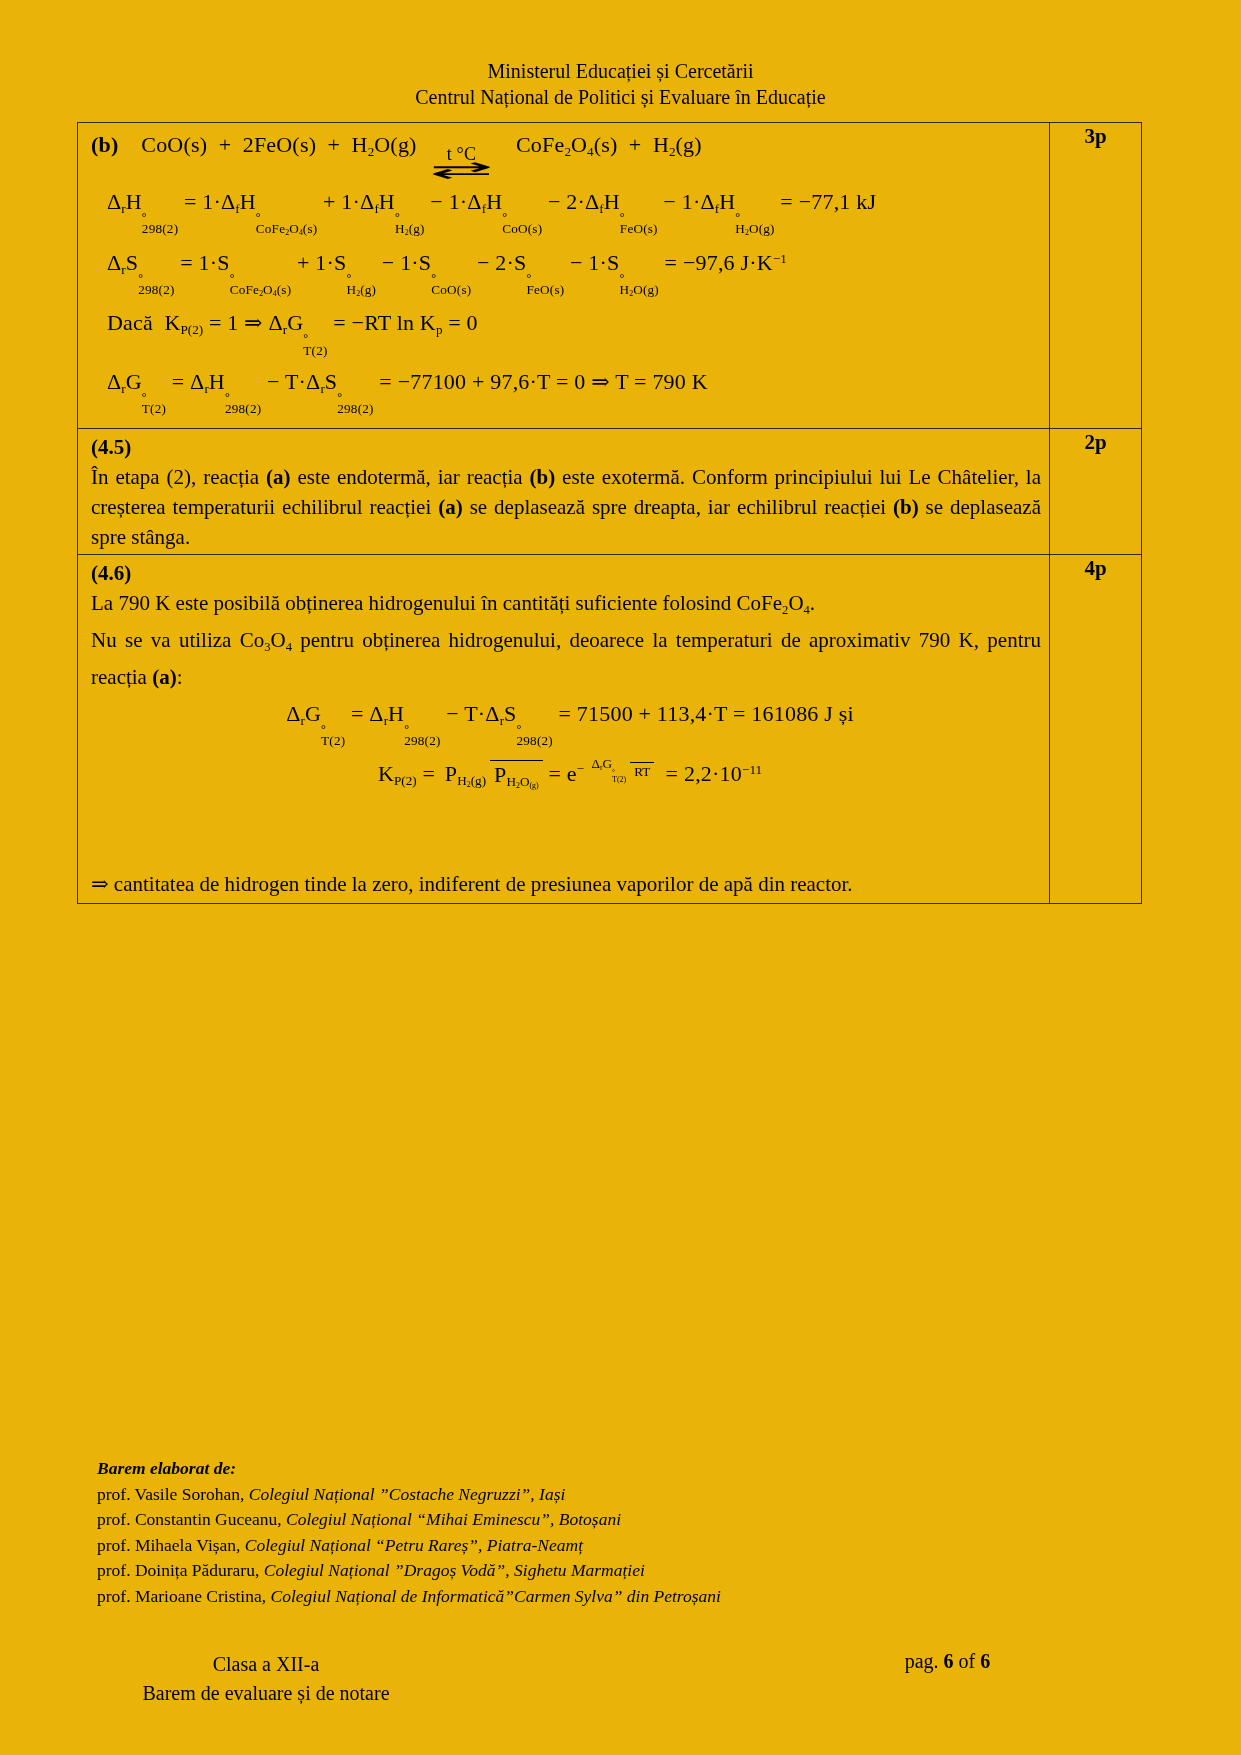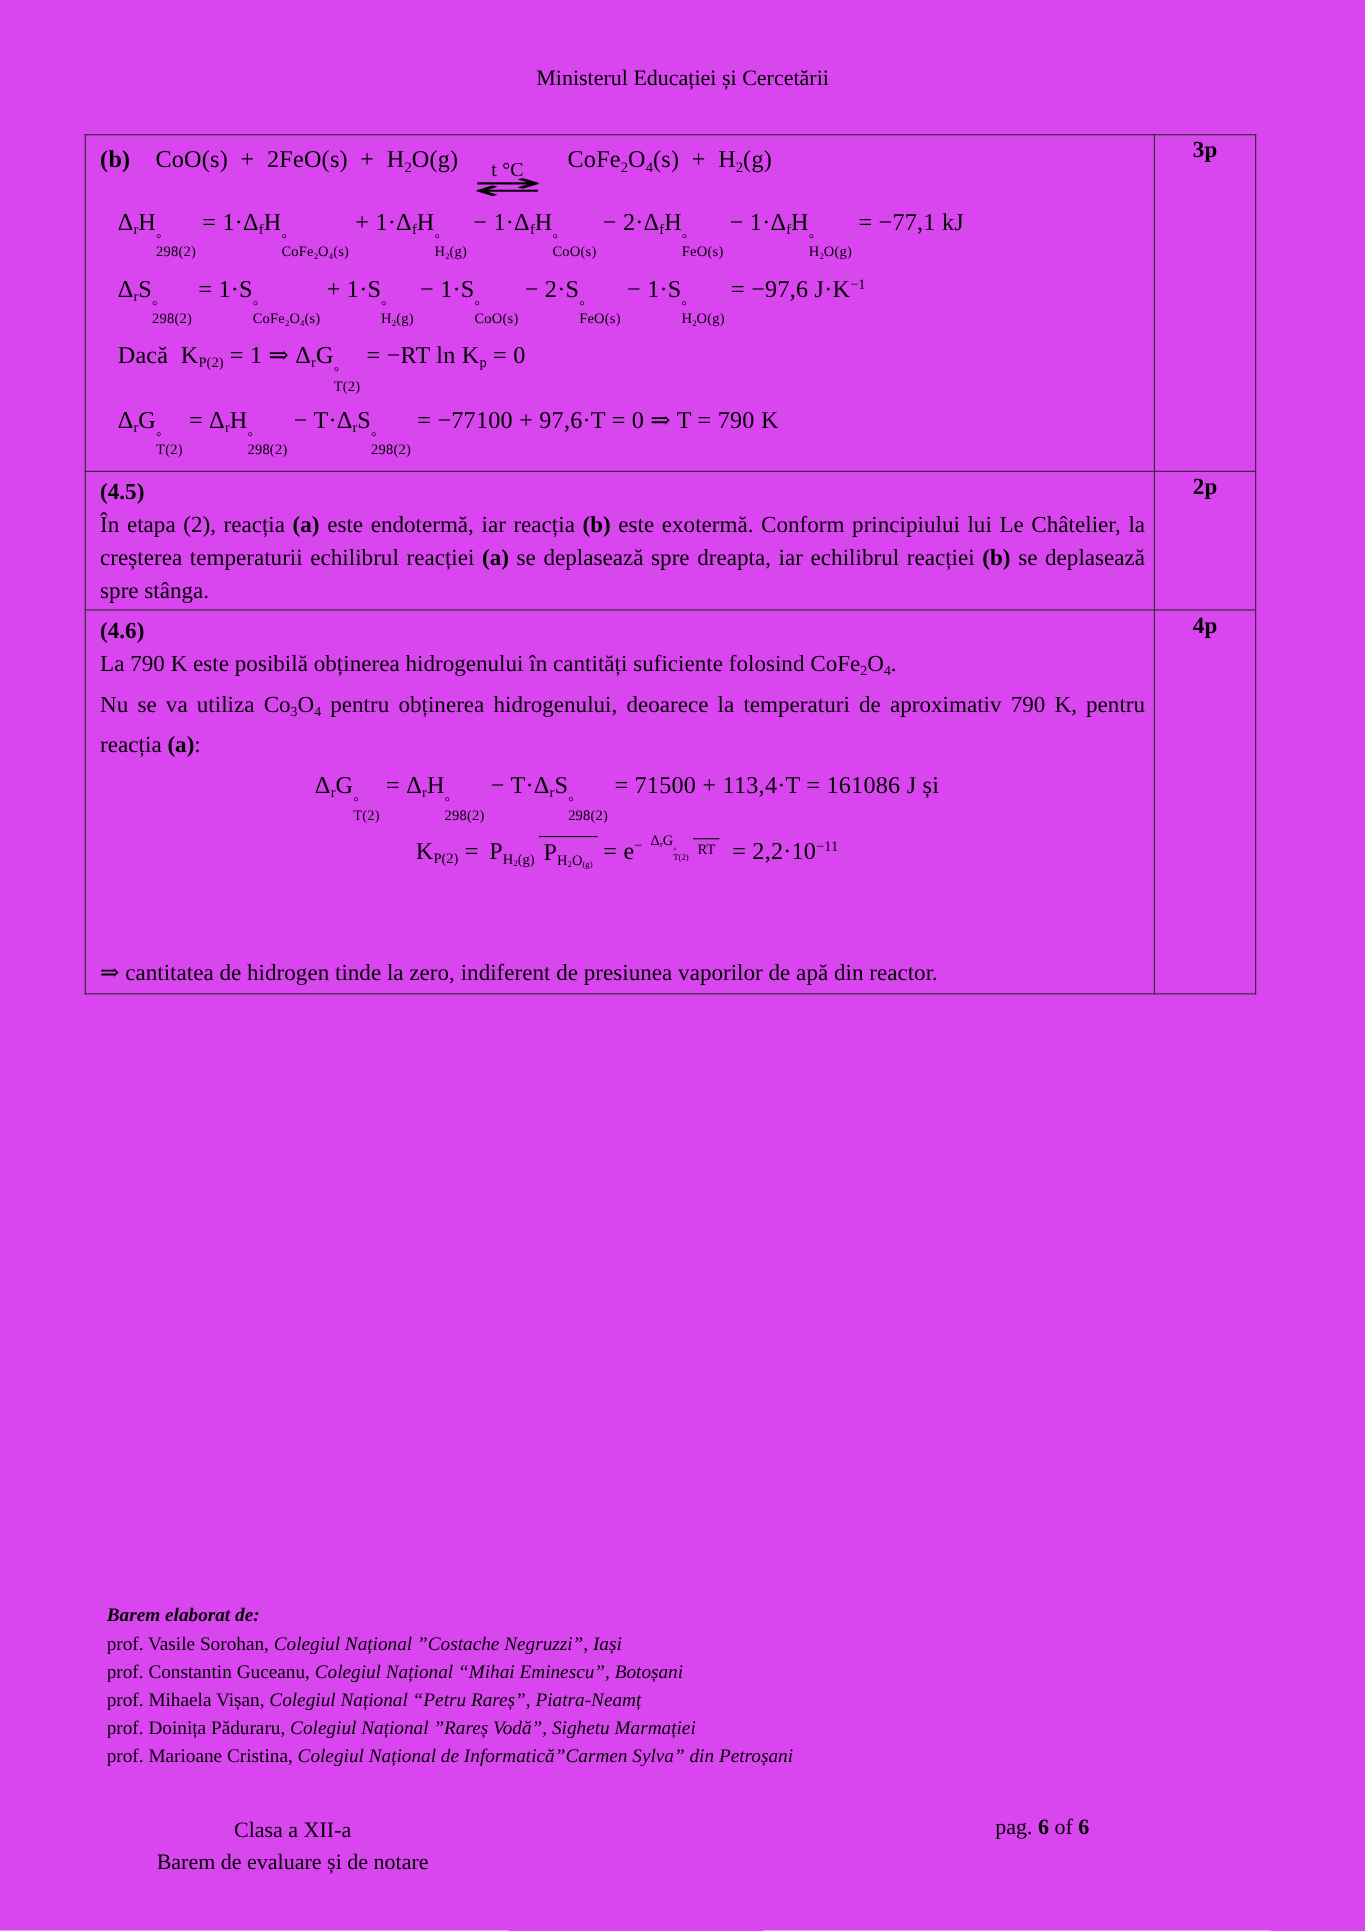--- a/index.html
+++ b/index.html
@@ -1,17 +1,17 @@
 <!DOCTYPE html>
 <html><head>
 <meta charset="utf-8">
 <style>
   html,body { margin:0; padding:0; background:#e8e8e8; }
   .page {
-    position:relative; width:1241px; height:1755px; background:#d946ef;
+    position:relative; width:1241px; height:1755px; background:#eab308;
     color:#000; font-family:"Liberation Serif","DejaVu Serif","DejaVu Sans",serif;
     overflow:hidden; margin:0 auto;
   }
   .header { position:absolute; top:58px; left:0; width:100%; text-align:center;
             font-size:20px; line-height:26px; }
   .rubric { position:absolute; top:122px; left:77px; width:1064px;
             border-collapse:collapse; table-layout:fixed; }
   .rubric td { border:1.5px solid #2b2b2b; vertical-align:top; overflow:visible; }
   col.c-main { width:972px; } col.c-pts { width:92px; }
   .cell { padding:2px 0 2px 13px; }
@@ -54,20 +54,21 @@
   .bottom-right { position:absolute; top:1650px; left:840px; width:215px;
                   text-align:center; font-size:20px; }
 </style>
 </head>
 <body>
 
 <div class="page">
 
   <div class="header">
     <div>Ministerul Educației și Cercetării</div>
+    <div>Centrul Național de Politici și Evaluare în Educație</div>
   </div>
 
   <table class="rubric">
     <colgroup>
         <col class="c-main">
         <col class="c-pts">
       </colgroup>
     <tbody>
       <tr style="height:239px;">
         <td class="cell cell1">
@@ -100,21 +101,21 @@
         <td class="points pt-b">4p</td>
       </tr>
     </tbody>
   </table>
 
   <div class="credits">
     <div class="credits-title">Barem elaborat de:</div>
     <div class="credit-line">prof. Vasile Sorohan, <i>Colegiul Național ”Costache Negruzzi”, Iași</i></div>
     <div class="credit-line">prof. Constantin Guceanu, <i>Colegiul Național “Mihai Eminescu”, Botoșani</i></div>
     <div class="credit-line">prof. Mihaela Vișan, <i>Colegiul Național “Petru Rareș”, Piatra-Neamț</i></div>
-    <div class="credit-line">prof. Doinița Păduraru, <i>Colegiul Național ”Rareș Vodă”, Sighetu Marmației</i></div>
+    <div class="credit-line">prof. Doinița Păduraru, <i>Colegiul Național ”Dragoș Vodă”, Sighetu Marmației</i></div>
     <div class="credit-line">prof. Marioane Cristina, <i>Colegiul Național de Informatică”Carmen Sylva” din Petroșani</i></div>
   </div>
 
   <div class="bottom-left">
     <div>Clasa a XII-a</div>
     <div>Barem de evaluare și de notare</div>
   </div>
 
   <div class="bottom-right">pag. <b>6</b> of <b>6</b></div>
 

